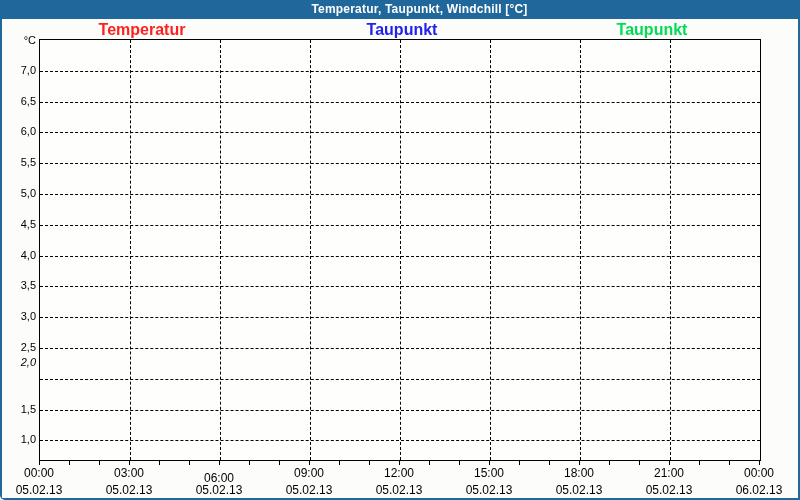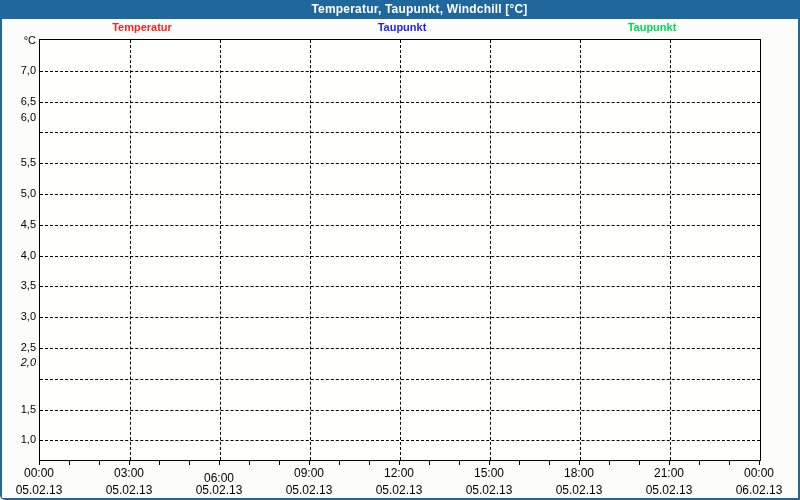--- a/index.html
+++ b/index.html
@@ -14,21 +14,21 @@
     position:absolute;left:0;top:0;width:100%;height:19px;
     background:#20689c;color:#ffffff;font-size:12px;font-weight:bold;
     text-align:center;line-height:19px;letter-spacing:0.2px;
   }
   .content{
     position:absolute;left:2px;top:19px;width:796px;height:479px;
     background:#fcfdfa;
   }
   .legend-item{
     position:absolute;top:2px;transform:translateX(-50%);
-    font-size:11px;font-weight:bold;white-space:nowrap;text-align:right;
+    font-size:16px;font-weight:bold;white-space:nowrap;text-align:right;
   }
   .plot{
     position:absolute;left:37px;top:20px;width:720px;height:420px;
     border:1px solid #000;background:#fefffc;
   }
   .gridline-h{position:absolute;left:0;width:100%;height:0;border-top:1px dashed #000;}
   .gridline-v{position:absolute;top:0;height:100%;width:0;border-left:1px dashed #000;}
   .y-unit,.y-tick-label{
     position:absolute;width:32px;text-align:right;font-size:11px;color:#000;
   }
@@ -69,21 +69,21 @@
         <div class="gridline-v" style="left: 180px;"></div>
         <div class="gridline-v" style="left: 270px;"></div>
         <div class="gridline-v" style="left: 360px;"></div>
         <div class="gridline-v" style="left: 450px;"></div>
         <div class="gridline-v" style="left: 540px;"></div>
         <div class="gridline-v" style="left: 630px;"></div>
       </div>
     <div id="axis-labels">
         <div class="y-tick-label" style="left: 2px; top: 45px;">7,0</div>
         <div class="y-tick-label" style="left: 2px; top: 76px;">6,5</div>
-        <div class="y-tick-label" style="left: 2px; top: 92px;">6,0</div>
+        <div class="y-tick-label" style="left: 2px; top: 106px;">6,0</div>
         <div class="y-tick-label" style="left: 2px; top: 137px;">5,5</div>
         <div class="y-tick-label" style="left: 2px; top: 168px;">5,0</div>
         <div class="y-tick-label" style="left: 2px; top: 199px;">4,5</div>
         <div class="y-tick-label" style="left: 2px; top: 230px;">4,0</div>
         <div class="y-tick-label" style="left: 2px; top: 260px;">3,5</div>
         <div class="y-tick-label" style="left: 2px; top: 291px;">3,0</div>
         <div class="y-tick-label" style="left: 2px; top: 322px;">2,5</div>
         <div class="y-tick-label" style="left: 2px; top: 337px; font-style: italic;">2,0</div>
         <div class="y-tick-label" style="left: 2px; top: 384px;">1,5</div>
         <div class="y-tick-label" style="left: 2px; top: 414px;">1,0</div>

